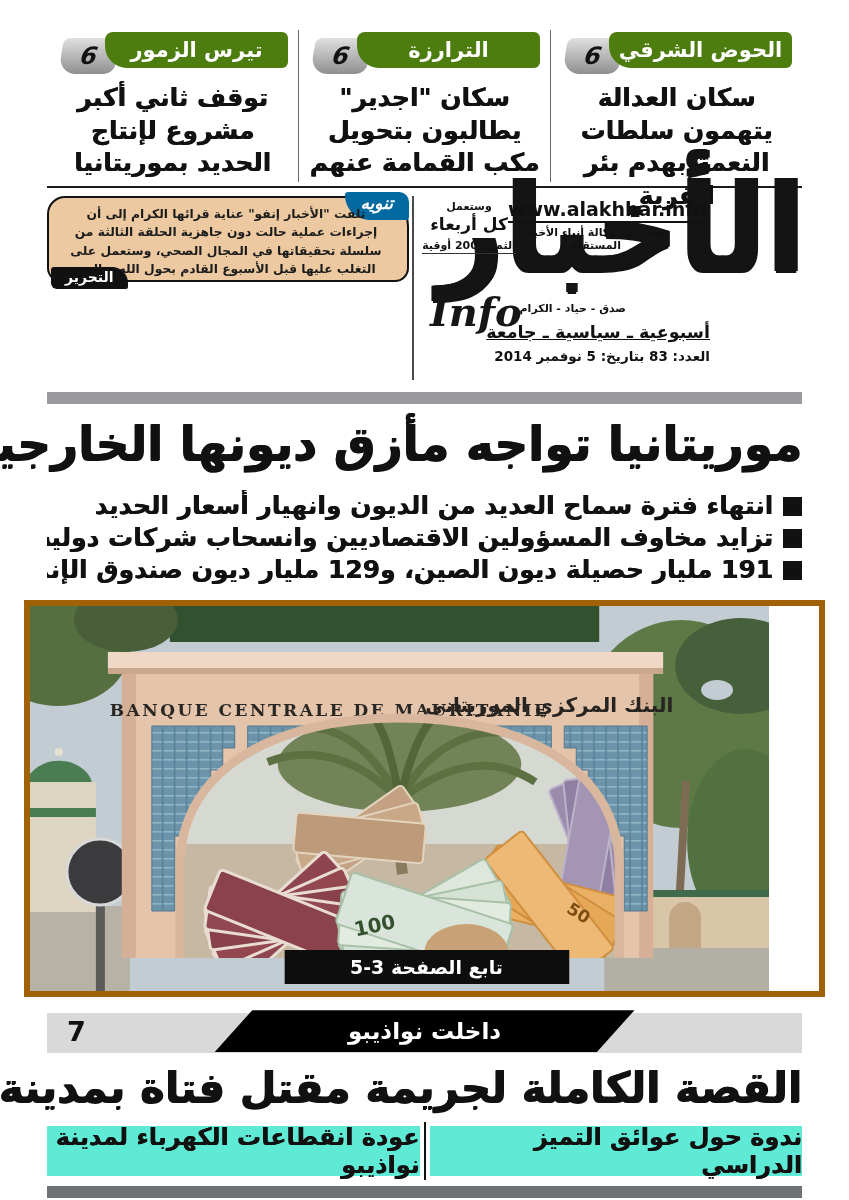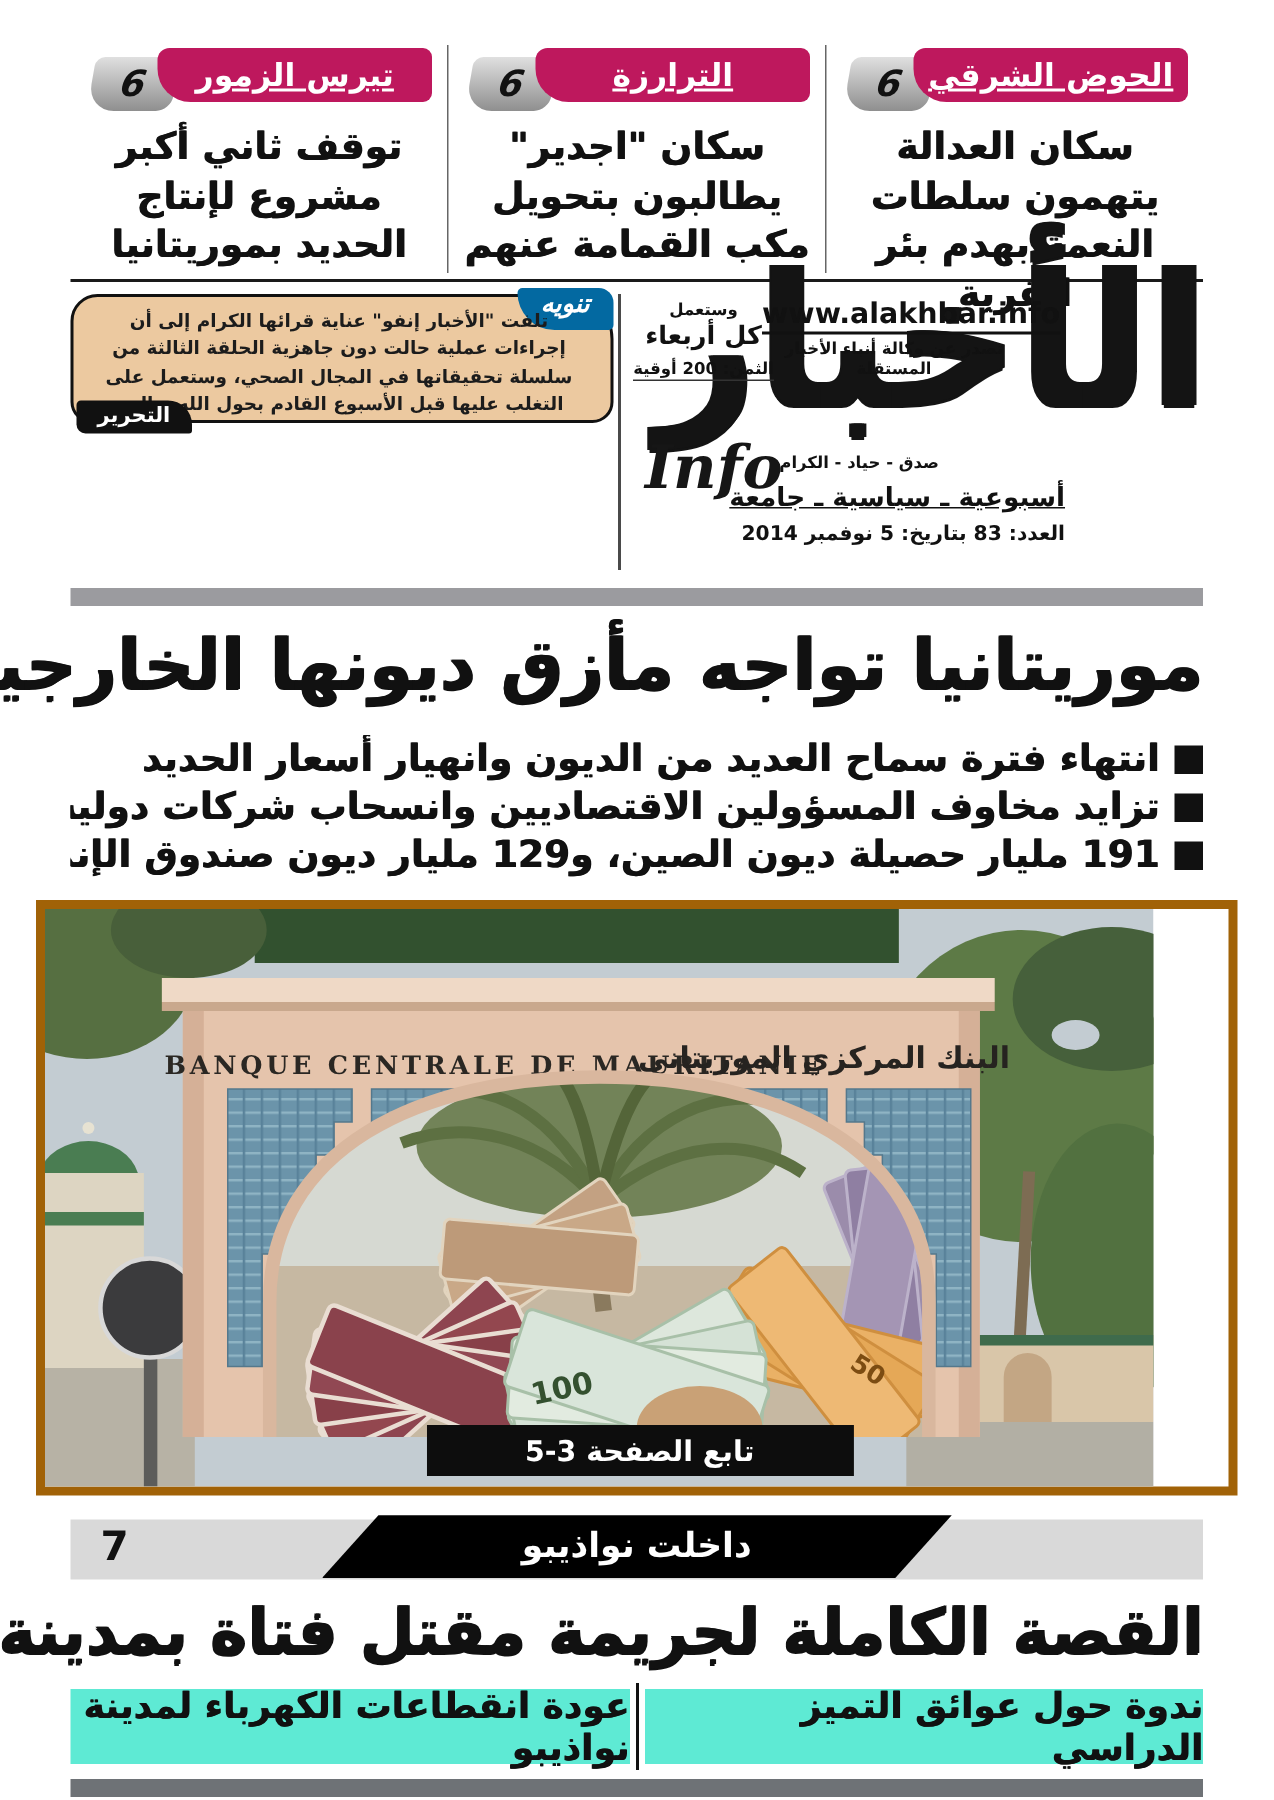--- a/index.html
+++ b/index.html
@@ -9,23 +9,23 @@
   
   .strips{display:flex;flex-direction:row-reverse;margin:30px 47px 0;height:152px;}
   .strip{flex:1;padding:0 6px;}
   .strip-mid{border-left:1.5px solid #666;border-right:1.5px solid #666;}
   .section-tab{position:relative;height:44px;margin:0 4px 8px;}
   .tab-num{position:absolute;left:4px;top:8px;width:56px;height:36px;
            background:linear-gradient(180deg,#e0e0e0,#8f8f8f);
            border-radius:6px 2px 10px 18px;transform:skewX(-10deg);
            display:flex;align-items:center;justify-content:center;
            font-weight:bold;font-style:italic;font-size:24px;color:#111;}
-  .tab-label{position:absolute;right:0;left:48px;top:2px;height:36px;background:#be185d;
+  .tab-label{position:absolute;right:0;left:48px;top:2px;height:36px;background:#4d7c0f;
              color:#fff;border-radius:8px 6px 6px 22px;display:flex;align-items:center;
-             justify-content:center;font-weight:bold;font-size:21px;direction:rtl;text-decoration:underline;}
+             justify-content:center;font-weight:bold;font-size:21px;direction:rtl;}
   .strip-headline{font-weight:900;font-size:25px;line-height:1.3;text-align:center;
                   direction:rtl;letter-spacing:-0.5px;
                   text-shadow:0.6px 0 0 currentColor;}
 
   .topline{border-top:2.5px solid #1a1a1a;margin:4px 47px 0;}
 
   
   .masthead{position:relative;height:198px;margin:2px 47px 0;}
   .notice-box{position:absolute;left:0;top:6px;width:358px;height:82px;background:#ecc9a0;
               border:2px solid #111;border-radius:18px 30px 14px 14px;}

